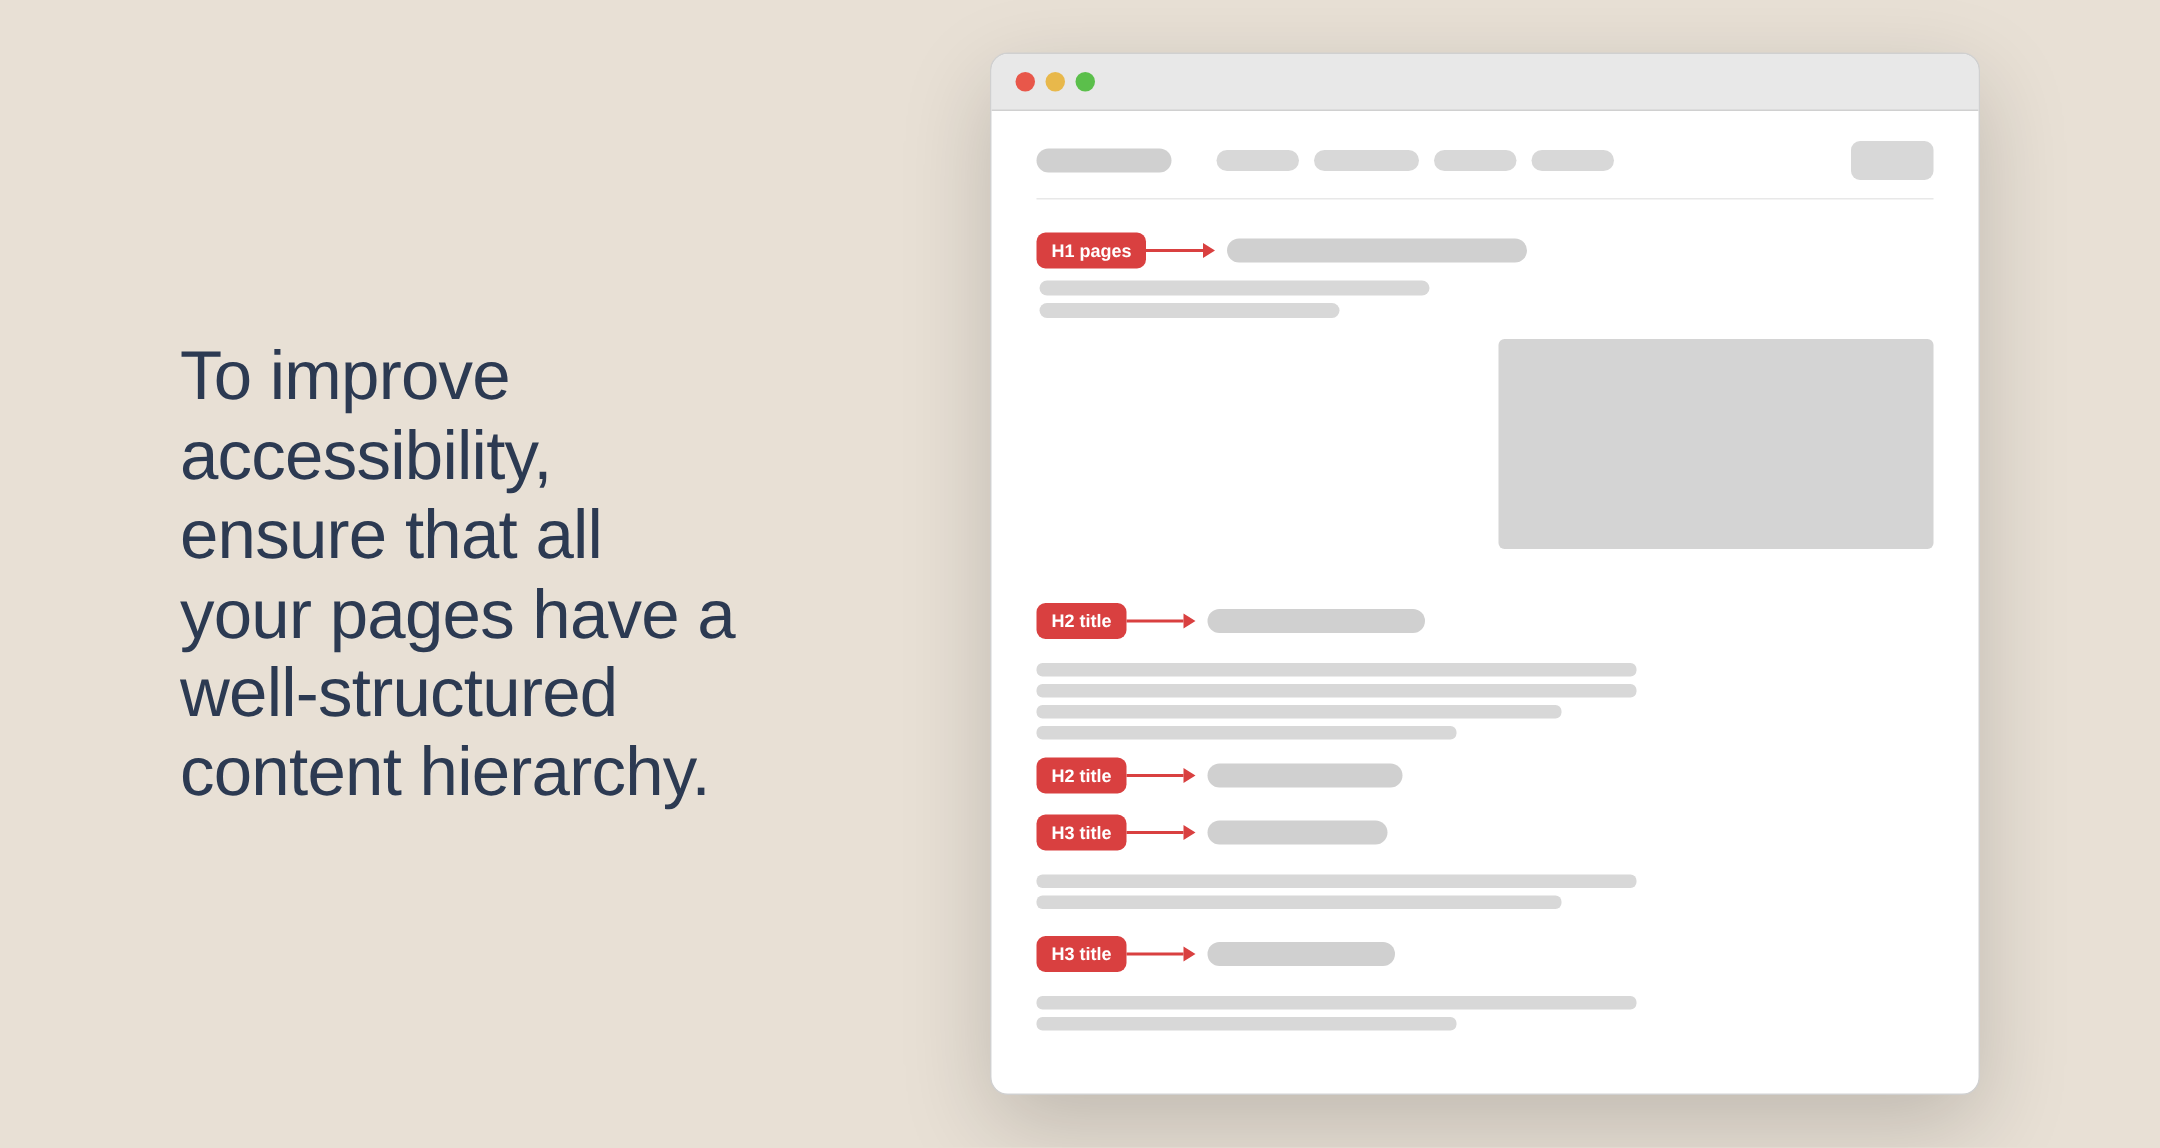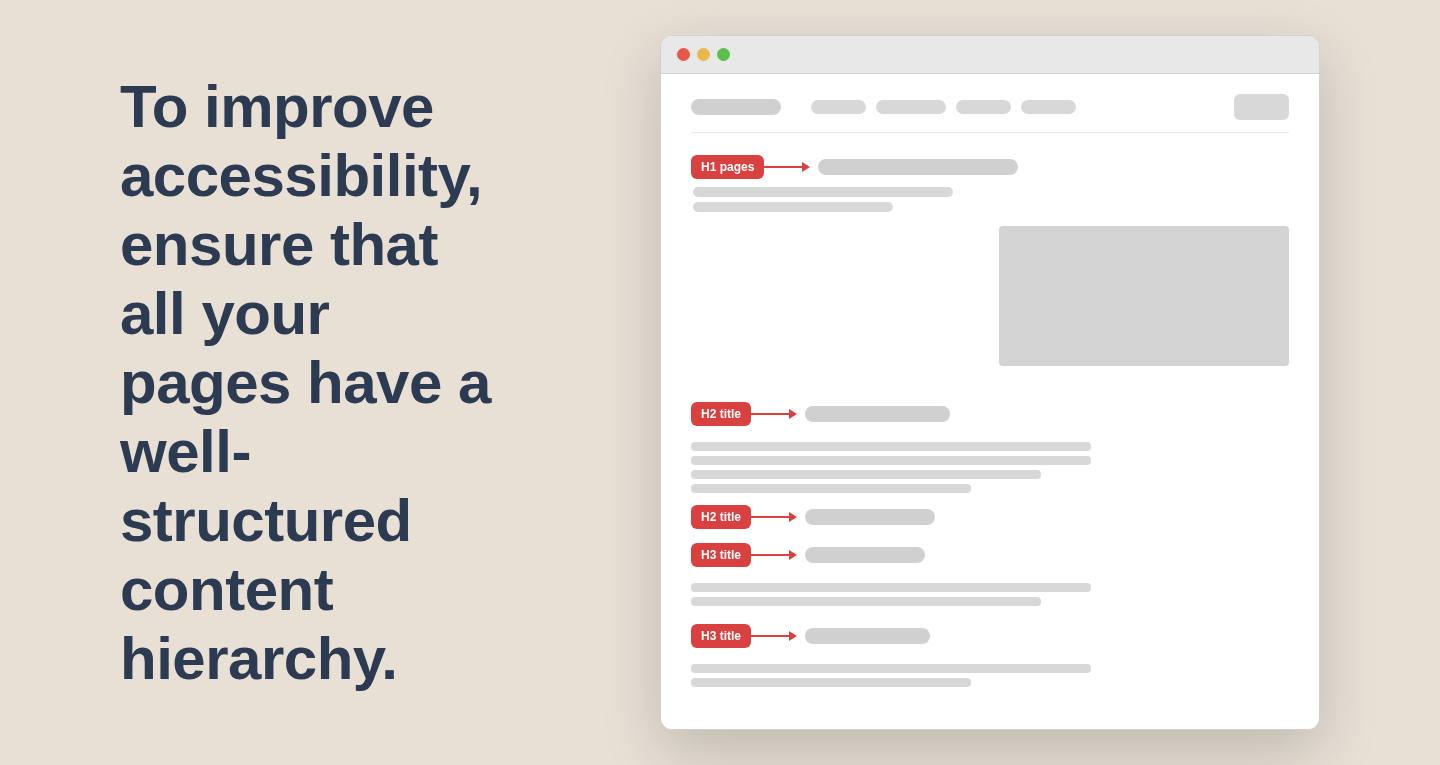--- a/index.html
+++ b/index.html
@@ -22,22 +22,22 @@
       width: 1200px;
       gap: 80px;
     }
 
     .left-text {
       flex: 0 0 380px;
     }
 
     .left-text h1 {
       font-family: 'Arial Black', Arial, sans-serif;
-      font-weight: 700;
-      font-size: 60px;
+      font-weight: 400;
+      font-size: 46px;
       line-height: 1.15;
       color: #2c3a52;
       letter-spacing: -0.5px;
     }
 
     
     .browser-window {
       flex: 0 0 660px;
       background: #f5f5f5;
       border-radius: 12px;

